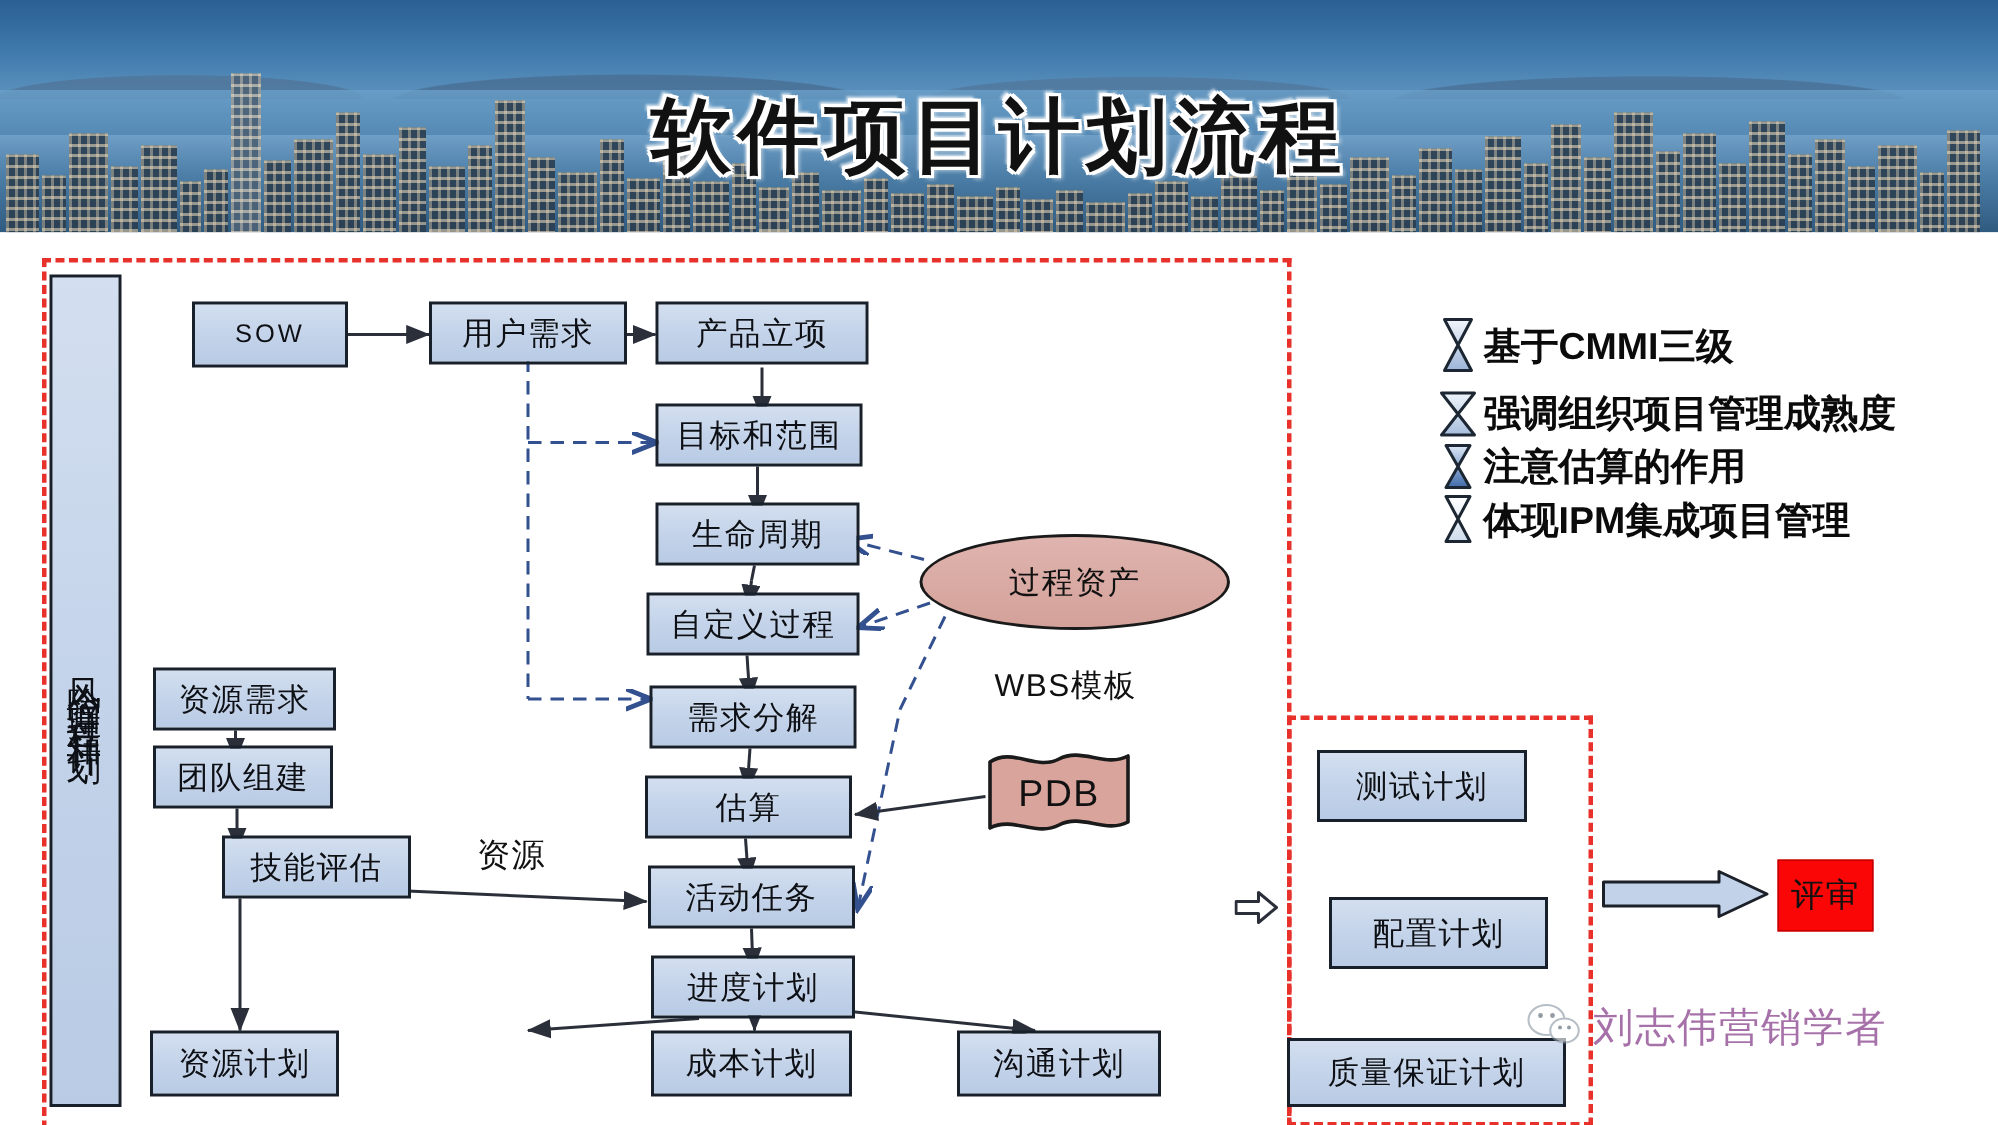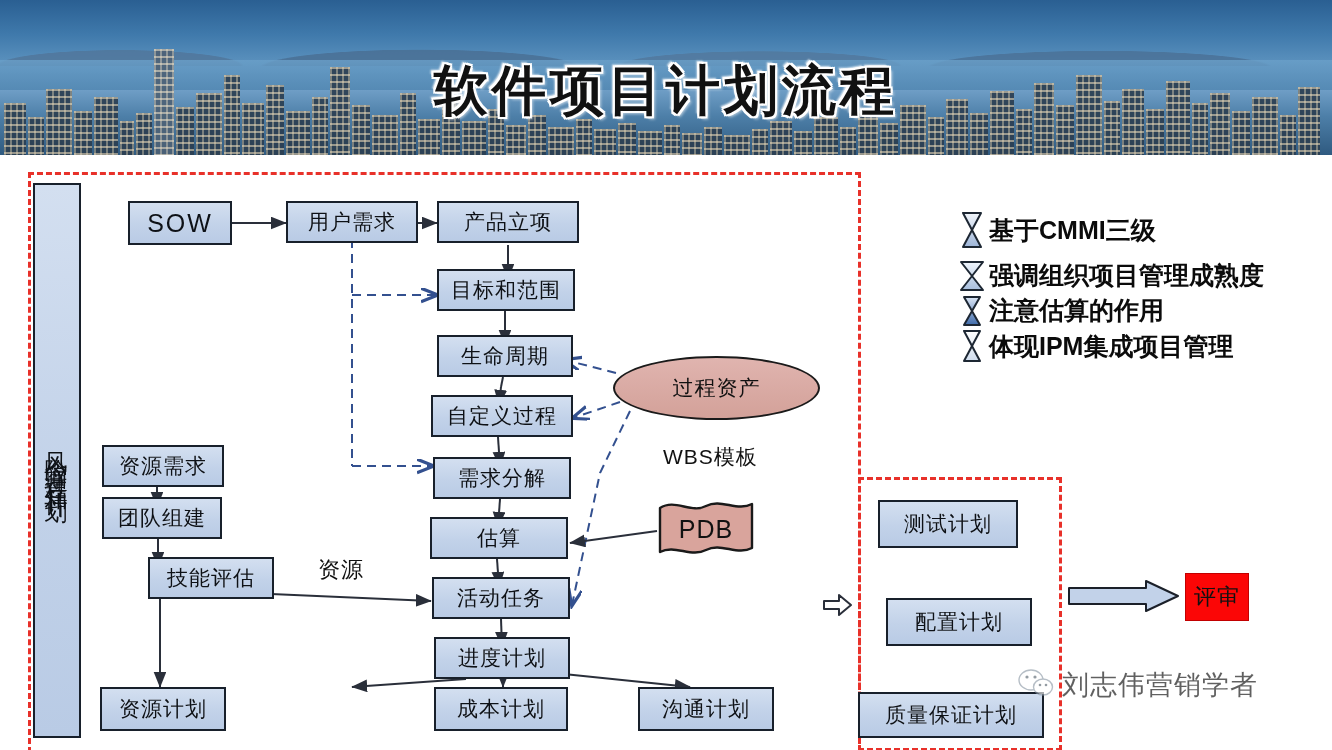--- a/index.html
+++ b/index.html
@@ -70,21 +70,21 @@
   .node{
     position:absolute;
     background:linear-gradient(to bottom,#d3dff0 0%,#c2d2e9 55%,#b9cbe5 100%);
     border:2px solid #18202b;
     box-sizing:border-box;
     display:flex;align-items:center;justify-content:center;
     font-size:21px;color:#0d1117;font-weight:normal;
     letter-spacing:1px;white-space:nowrap;
     text-shadow:0 0 1px rgba(255,255,255,.4);
   }
-  .node.latin{font-size:25px;letter-spacing:2px;}
+  .node.latin{font-size:17px;letter-spacing:2px;}
 
   
   #node-risk{
     left:33px;top:28px;width:48px;height:555px;
     writing-mode:vertical-rl;text-orientation:upright;
     letter-spacing:6px;font-size:23px;
     display:flex;align-items:center;justify-content:center;
   }
 
   
@@ -138,21 +138,21 @@
   #lg-row-0{margin-bottom:10px;margin-top:24px;}
   #lg-row-1{margin-bottom:2px;}
   #lg-row-2{margin-bottom:2px;}
 
   
   #watermark{
     position:absolute;left:1018px;top:512px;display:flex;align-items:center;
     opacity:.62;
   }
   #watermark .wm-text{
-    font-size:27px;color:#000000;letter-spacing:1px;white-space:nowrap;
+    font-size:27px;color:#701a75;letter-spacing:1px;white-space:nowrap;
     -webkit-text-stroke:0px;
   }
 </style>
 </head>
 <body>
 
 <div id="banner">
   <div class="sky"></div>
   <div class="hills"></div>
   <div class="water"></div>

